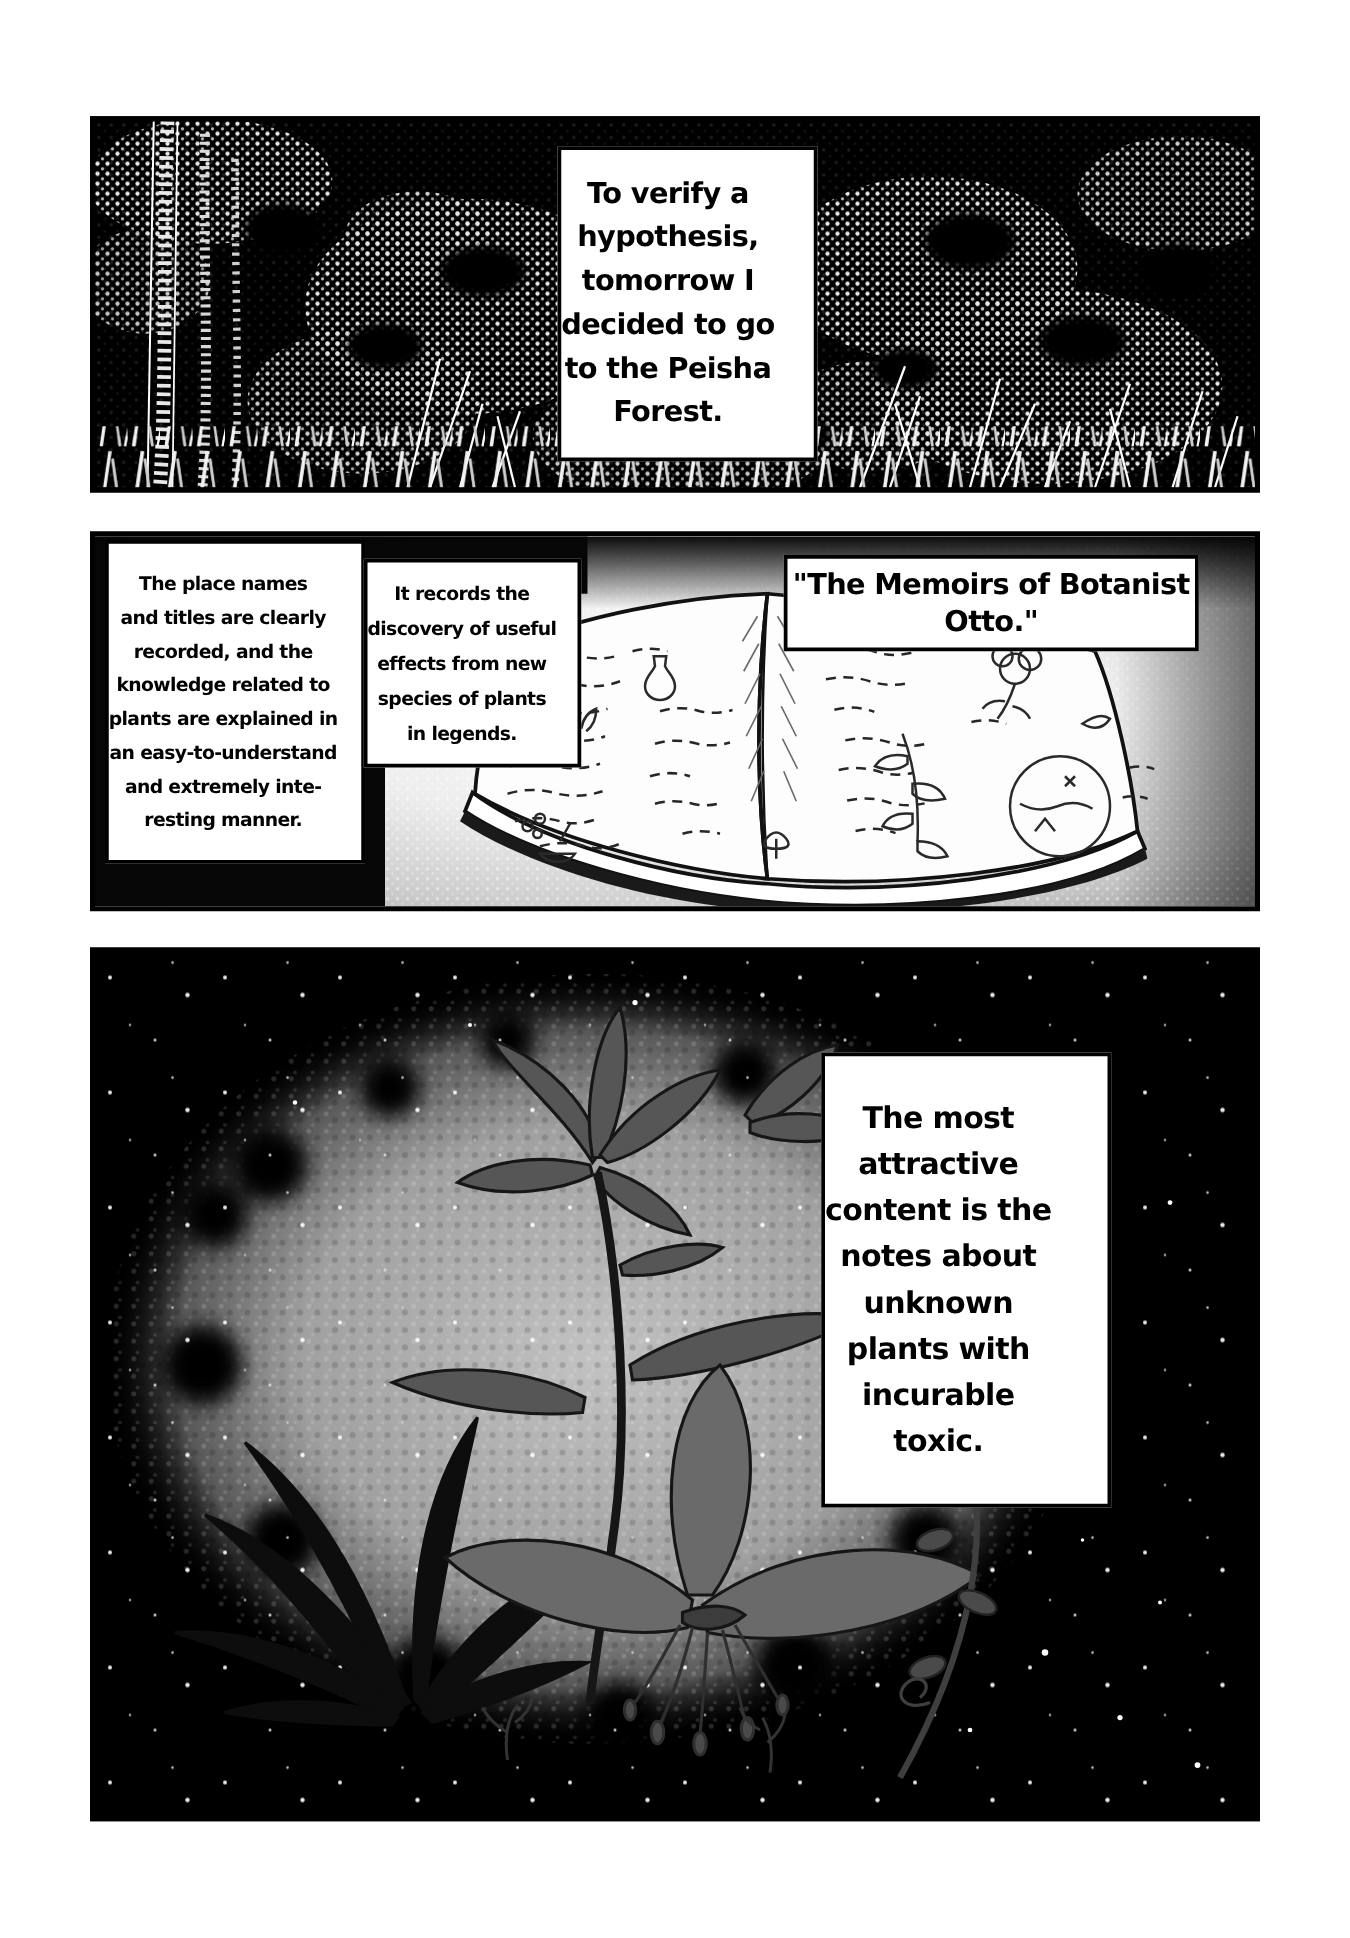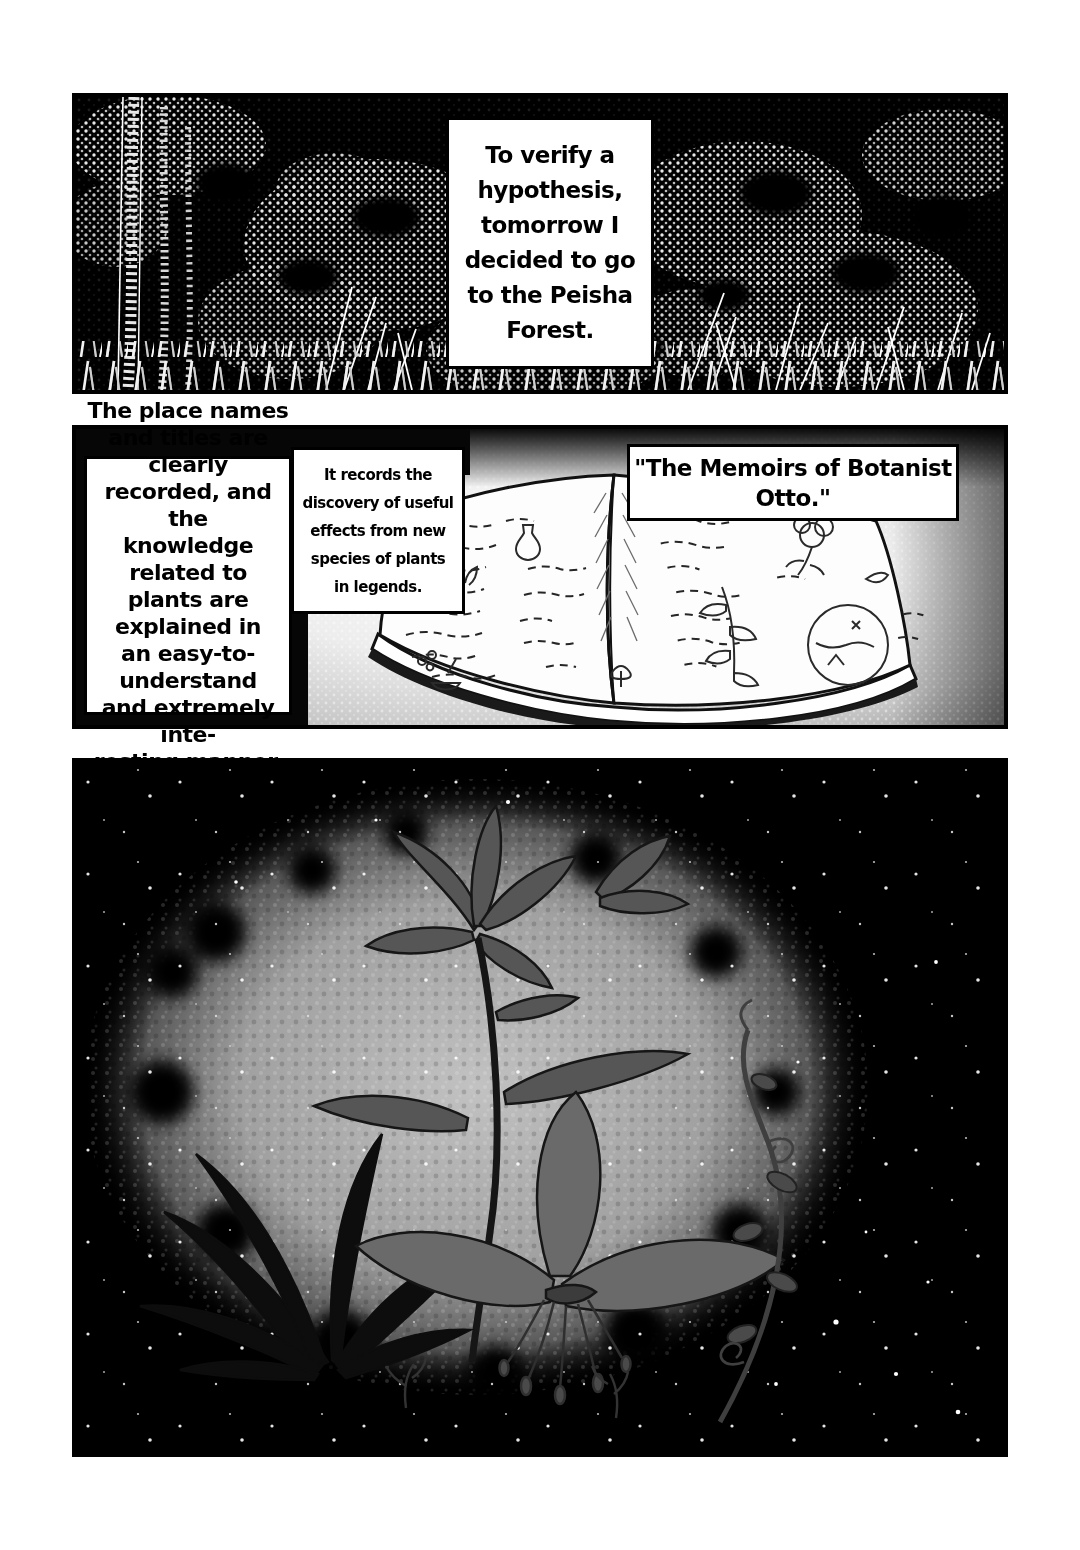--- a/index.html
+++ b/index.html
@@ -5,23 +5,23 @@
   html,body{margin:0;padding:0;background:#ffffff;}
   .page{position:relative;width:1080px;height:1550px;background:#ffffff;overflow:hidden;
         font-family:"DejaVu Sans",sans-serif;}
   .panel{position:absolute;border:4px solid #000;box-sizing:border-box;background:#000;overflow:hidden;}
   .panel svg{display:block;width:100%;height:100%;}
   #panel-forest{left:72px;top:93px;width:936px;height:301px;}
   #panel-book{left:72px;top:425px;width:936px;height:304px;background:#fff;}
   #panel-plants{left:72px;top:758px;width:936px;height:699px;}
   .caption{position:absolute;background:#ffffff;border:3px solid #000;box-sizing:border-box;
            color:#000;font-weight:bold;text-align:center;white-space:pre-line;
-           display:flex;align-items:center;justify-content:center;z-index:5;letter-spacing:-0.5px;}
+           display:flex;align-items:center;justify-content:flex-start;z-index:5;letter-spacing:-0.5px;}
   #cap-forest{left:446px;top:117px;width:208px;height:252px;font-size:23px;line-height:35px;}
-  #cap-book-left{left:84px;top:456px;width:208px;height:259px;font-size:22px;line-height:27px;}
+  #cap-book-left{left:84px;top:432px;width:208px;height:259px;font-size:15px;line-height:27px;}
   #cap-book-top{left:291px;top:447px;width:174px;height:167px;font-size:15px;line-height:28px;}
   #cap-book-title{left:627px;top:444px;width:332px;height:77px;font-size:23px;line-height:30px;}
   #cap-plants{left:657px;top:842px;width:232px;height:364px;font-size:24px;line-height:37px;}
 </style>
 </head>
 <body>
 
 <div class="page">
 
   <div class="panel" id="panel-forest">
@@ -369,14 +369,24 @@
 discovery of useful
 effects from new
 species of plants
 in legends.</span>
   </div>
 
   <div class="caption" id="cap-book-title">
     <span>"The Memoirs of Botanist Otto."</span>
   </div>
 
+  <div class="caption" id="cap-plants">
+    <span>The most
+attractive
+content is the
+notes about
+unknown
+plants with
+incurable
+toxic.</span>
+  </div>
 
 </div>
 
 </body></html>

